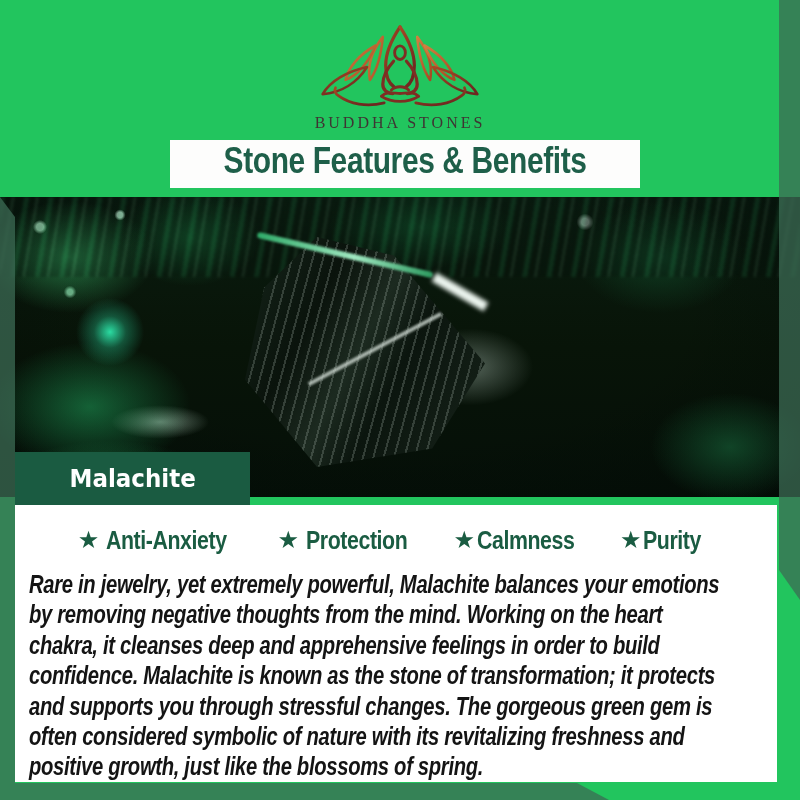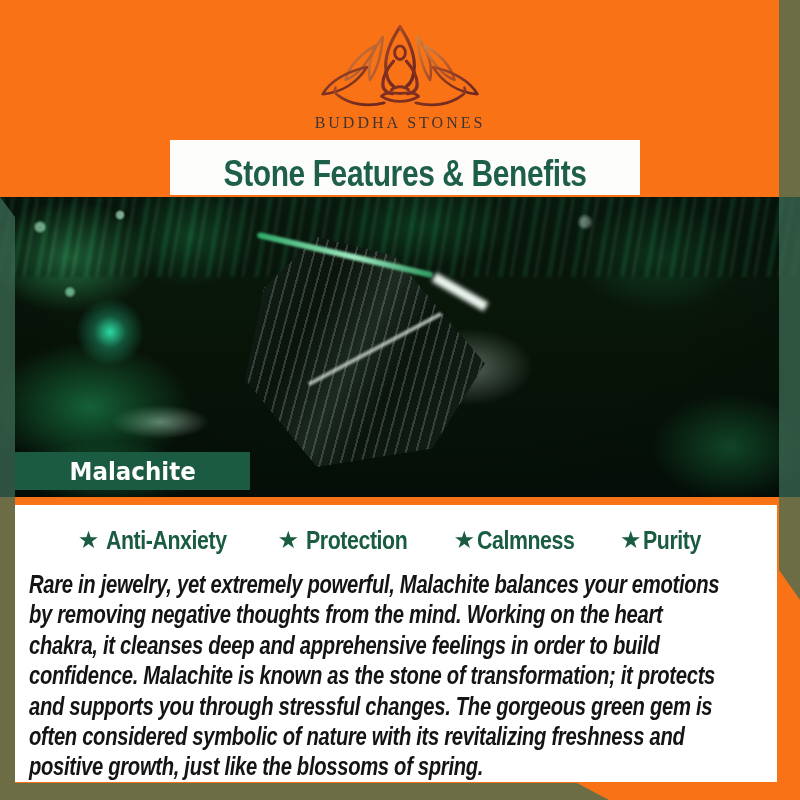--- a/index.html
+++ b/index.html
@@ -1,31 +1,31 @@
 <!DOCTYPE html>
 <html><head>
 <meta charset="utf-8">
 <style>
   html,body{margin:0;padding:0;}
   .canvas{
     position:relative; width:800px; height:800px; overflow:hidden;
-    background:#f97316;
+    background:#22c55e;
     font-family:"Liberation Sans", sans-serif;
   }
   
   .brand{position:absolute; top:24px; left:0; width:100%; text-align:center;}
   .brand svg{display:block; margin:0 auto;}
   .brand-name{
     margin-top:4px; font-family:"Liberation Serif", serif;
     font-size:16px; letter-spacing:3px; color:#3F3433; font-weight:400;
   }
   
   .title-bar{
-    position:absolute; left:170px; top:140px; width:470px; height:55px;
-    background:#FDFDFC; display:flex; align-items:flex-end; justify-content:center;
+    position:absolute; left:170px; top:140px; width:470px; height:48px;
+    background:#FDFDFC; display:flex; align-items:flex-start; justify-content:center;
   }
   .title-bar .t{
     color:#1E5F49; font-weight:700; font-size:37px; letter-spacing:-0.5px;
     white-space:nowrap; transform:scaleX(0.81);
   }
   
   .photo{
     position:absolute; left:0; top:197px; width:800px; height:300px; overflow:hidden;
     background:
       radial-gradient(circle 34px at 110px 135px, rgba(45,230,170,.95) 0, rgba(45,230,170,.30) 16px, transparent 34px),
@@ -71,21 +71,21 @@
   .crystal-edge2{
     position:absolute; left:300px; top:150px; width:150px; height:4px;
     background:#cdd8d0; transform:rotate(-28deg); filter:blur(1px); opacity:.8;
   }
   .crystal-spark{
     position:absolute; left:430px; top:90px; width:60px; height:10px;
     background:#e9f2ec; transform:rotate(30deg); filter:blur(2px);
   }
   
   .stone-label{
-    position:absolute; left:15px; top:452px; width:235px; height:38px;
+    position:absolute; left:15px; top:452px; width:235px; height:53px;
     background:#1A5B41; display:flex; align-items:center; justify-content:center; z-index:4;
   }
   .stone-label .t{
     color:#FFFFFF; font-family:"DejaVu Sans", sans-serif; font-weight:700;
     font-size:25px; white-space:nowrap; transform:scaleX(0.92);
   }
   
   .panel{
     position:absolute; left:15px; top:505px; width:762px; height:277px;
     background:#FFFFFF; z-index:2;

